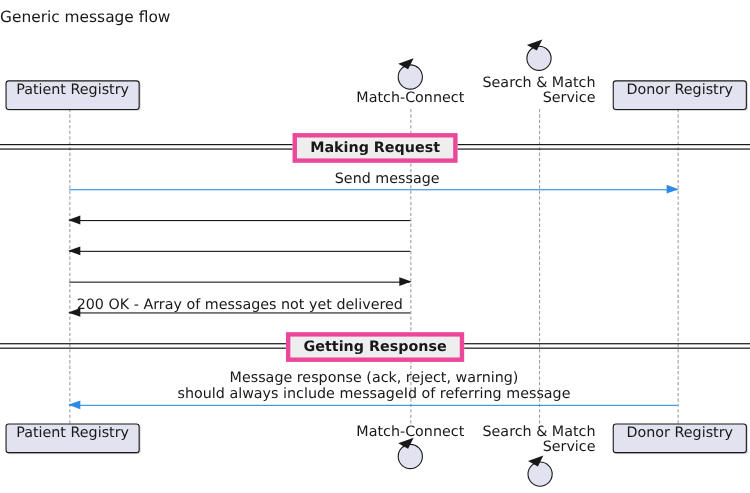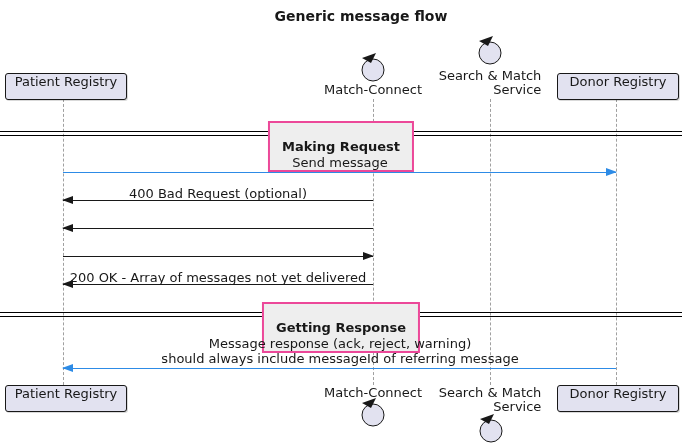--- a/index.html
+++ b/index.html
@@ -1,22 +1,22 @@
 <!DOCTYPE html>
 <html style="--participant-fill: #E2E2F0; --participant-border: #181818; --divider-fill: #EEEEEE; --arrow-black: #181818; --arrow-blue: #2D8BE6; --lifeline: #A0A0A0;"><head>
 <meta charset="utf-8">
 <style>
   html,body{margin:0;padding:0;background:#ffffff;}
   .diagram{
     position:relative; width:682px; height:448px; background:#ffffff;
     font-family:"DejaVu Sans", sans-serif; color:#181818; overflow:hidden;
   }
   .title{
-    position:absolute; left:0; right:0; top:8px; text-align:center;
-    font-size:14px; font-weight:bold;margin-left:40px;
+    position:absolute; left:0; right:0; top:8px; 
+    font-size:14px; font-weight:normal;
   }
   .lifeline{
     position:absolute; top:99px; height:286px; width:0;
     border-left:1px dashed var(--lifeline);
   }
   .pbox{
     position:absolute; width:120px; height:25px;
     background:var(--participant-fill); border:1px solid var(--participant-border);
     border-radius:3px; display:flex; align-items:flex-start; justify-content:center;
     font-size:13px; box-shadow:1px 1px 0 rgba(0,0,0,0.15);
@@ -25,22 +25,22 @@
     position:absolute; transform:translateX(-50%); text-align:right;
     font-size:13px; line-height:14px; white-space:nowrap;
   }
   .ctrl{ position:absolute; }
   .divline{
     position:absolute; left:0; width:682px; height:0;
     border-top:1px solid #000000;
   }
   .divbox{
     position:absolute; left:50%; transform:translateX(-50%);
-    background:var(--divider-fill); border:2px solid #ec4899;
-    font-size:13px; font-weight:bold; padding:16px 12px; white-space:nowrap;
+    background:var(--divider-fill); border:4px solid #ec4899;
+    font-size:13px; font-weight:bold; padding:2px 12px; white-space:nowrap;
   }
   .msglabel{
     position:absolute; transform:translateX(-50%); text-align:center;
     font-size:13px; line-height:15px; white-space:nowrap;
   }
   .arrow{ position:absolute; height:1px; background:var(--arrow-black); }
   .arrow.blue{ background:var(--arrow-blue); }
   .head{ position:absolute; top:-4px; width:0; height:0; display:block;
     border-top:4px solid transparent; border-bottom:4px solid transparent; }
   .arrow.a-right .head{ right:-1px; border-left:11px solid var(--arrow-black); }
@@ -61,26 +61,25 @@
   <div class="lifeline" style="left:616px"></div>
 
   <div class="divline" style="top:131px"></div>
   <div class="divline" style="top:135px"></div>
   <div class="divbox" style="top:121px">Making Request</div>
 
   <div class="divline" style="top:312px"></div>
   <div class="divline" style="top:316px"></div>
   <div class="divbox" style="top:302px">Getting Response</div>
 
-  <div class="msglabel" style="left:340px; top:155px">Send message</div>
+  <div class="msglabel" style="left:352px; top:155px">Send message</div>
   <div class="arrow blue a-right" style="left:63px; top:172px; width:553px">
       <i class="head"></i>
     </div>
 
-  <div class="msglabel" style="left:218px; top:186px">400 Bad Request (optional)</div>
   <div class="arrow a-left" style="left:63px; top:200px; width:310px">
       <i class="head"></i>
     </div>
 
   <div class="arrow a-left" style="left:63px; top:228px; width:310px">
       <i class="head"></i>
     </div>
 
   <div class="arrow a-right" style="left:63px; top:256px; width:310px">
       <i class="head"></i>

